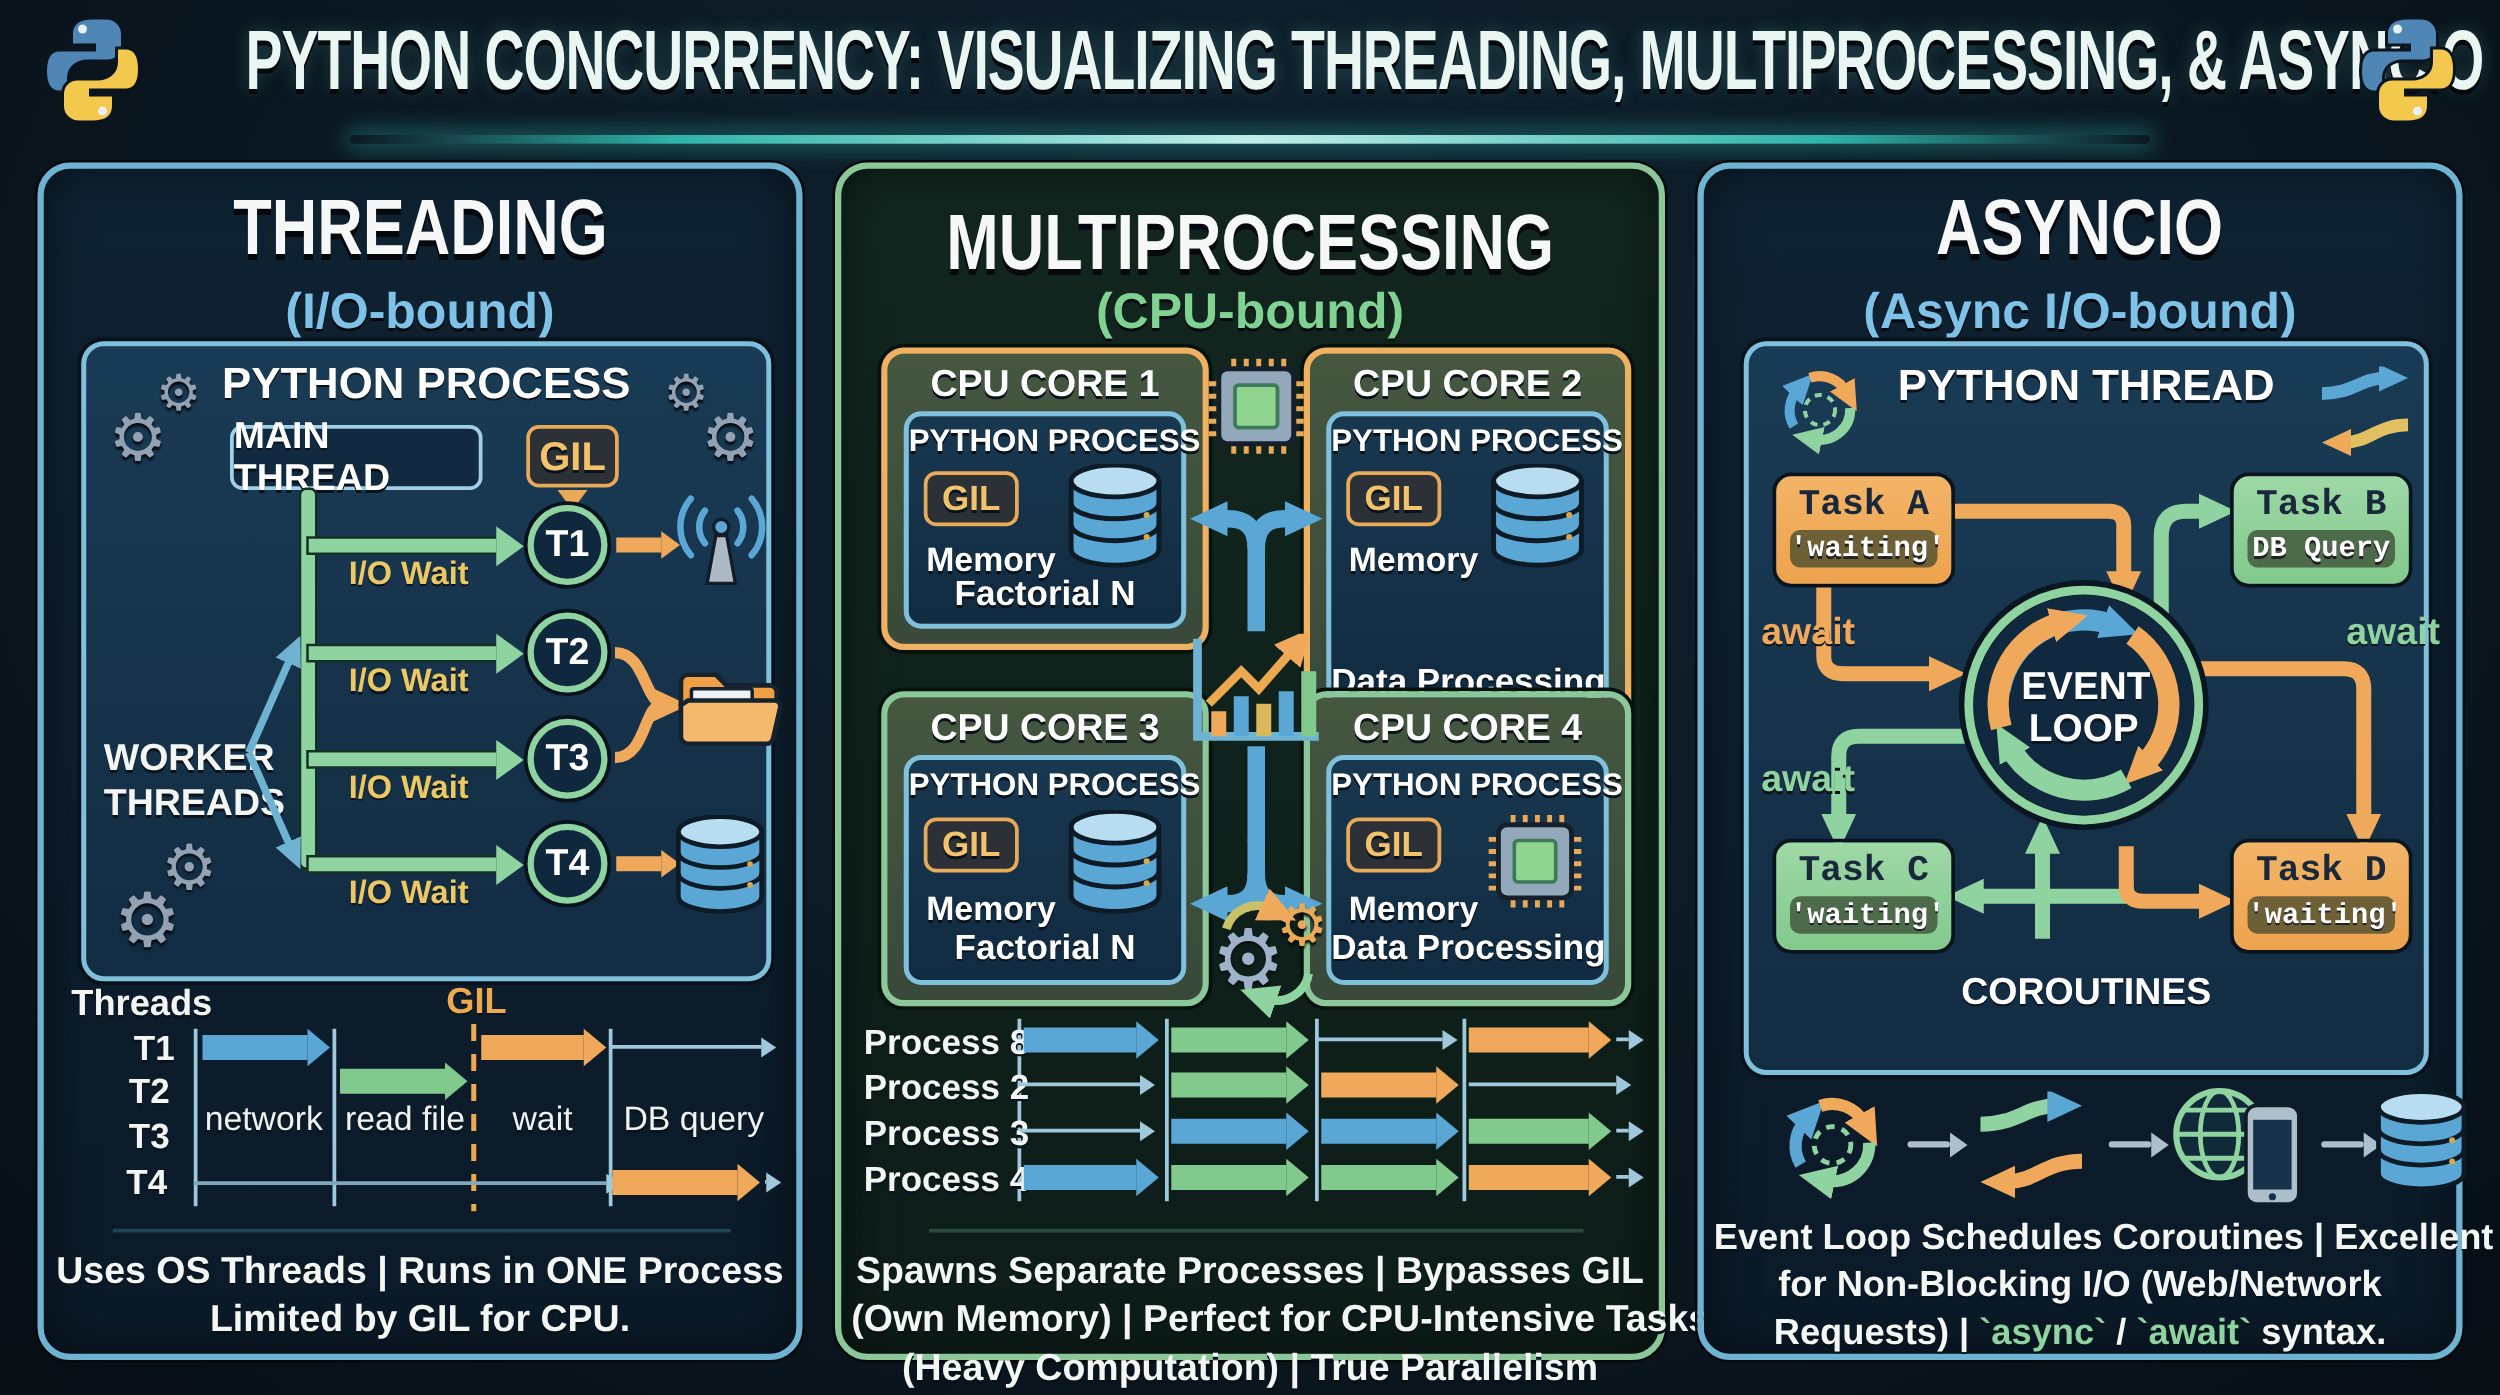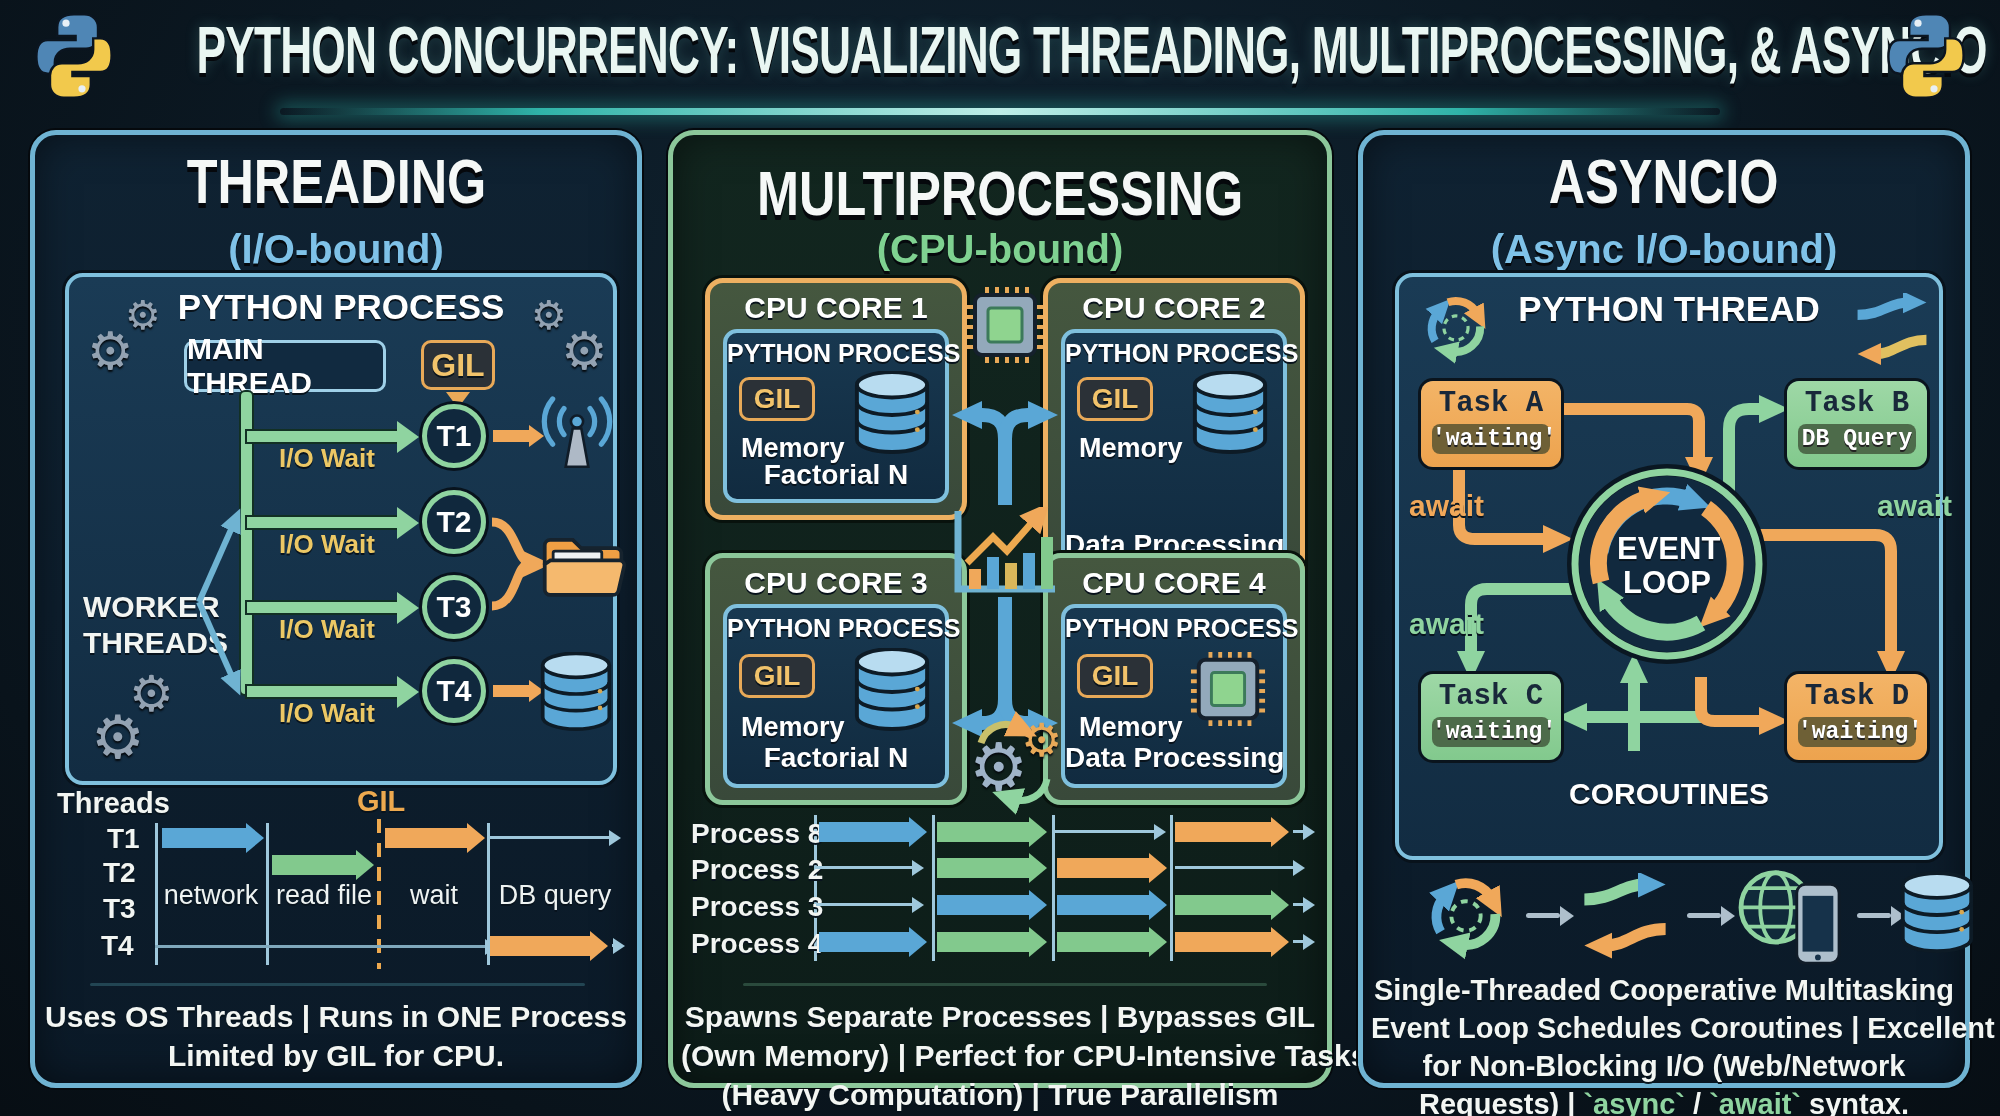--- a/index.html
+++ b/index.html
@@ -487,20 +487,19 @@
       <svg class="abs" style="left:374px;top:732px" width="108" height="100">
           <use href="#sym-globephone"></use>
         </svg>
       <div class="grayarrow" style="left:494px;top:778px;width:34px"></div>
       <svg class="abs" style="left:536px;top:736px" width="76" height="88">
           <use href="#sym-db"></use>
         </svg>
     </div>
 
     <div class="caption" style="top:836px;font-size:29px;line-height:38px">
-      <div>Single-Threaded Cooperative Multitasking</div>
       <div>Event Loop Schedules Coroutines | Excellent</div>
       <div>for Non-Blocking I/O (Web/Network</div>
       <div><span>Requests) | </span><span class="code-green">`async`</span><span> / </span><span class="code-green">`await`</span><span> syntax.</span></div>
     </div>
   </section>
 
 </div>
 
 </body></html>

